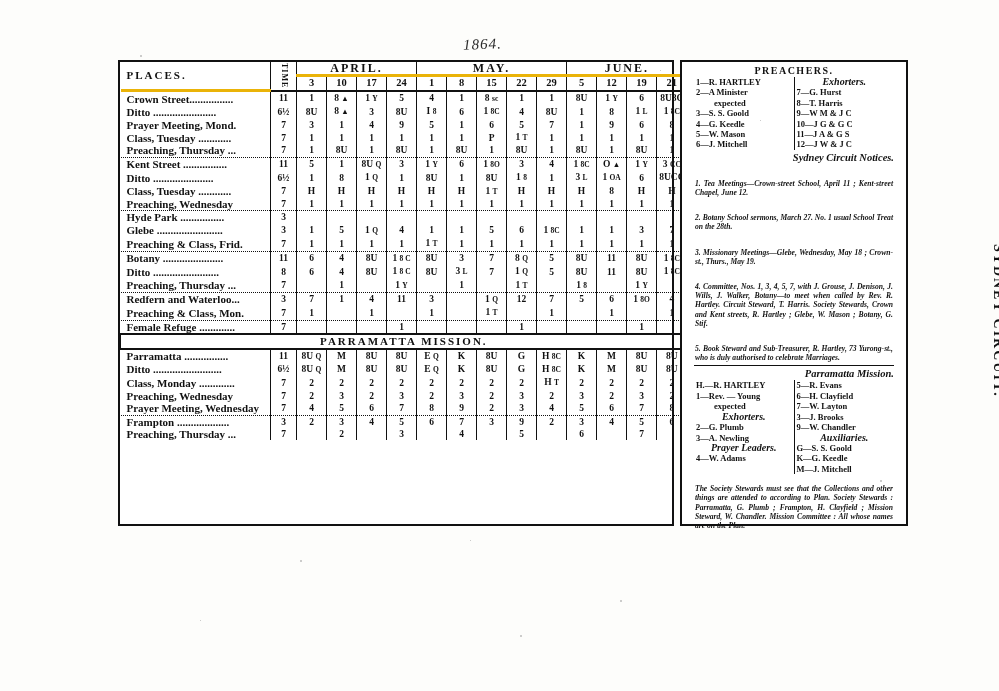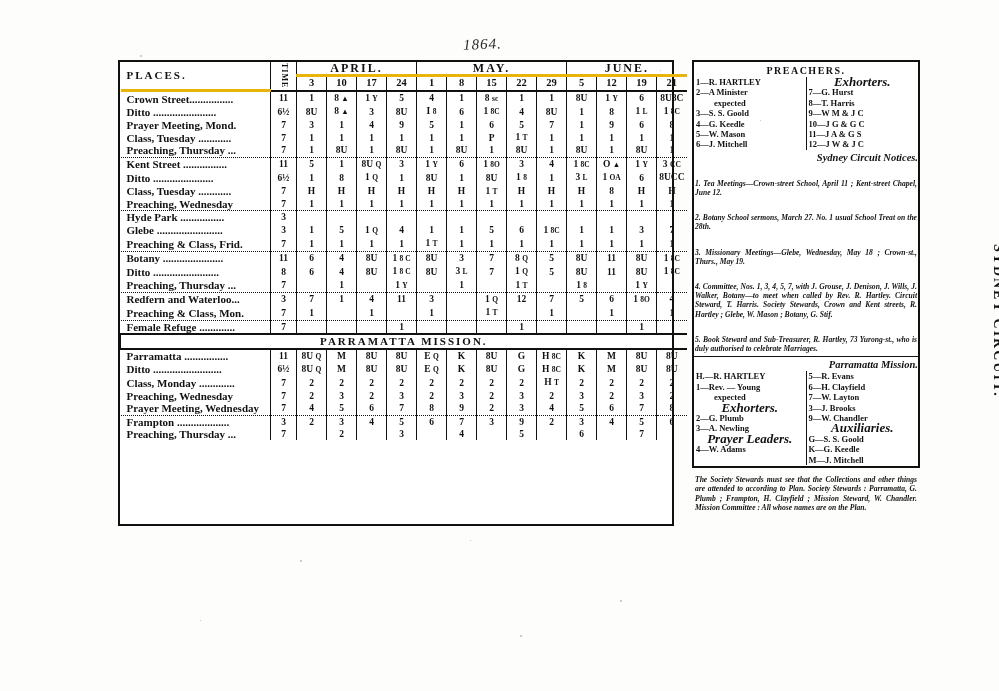--- a/index.html
+++ b/index.html
@@ -44,26 +44,26 @@
 
   
   #frame{
     position:absolute;left:0;top:38px;
     width:556px;height:466px;
     border:2px solid #111;
     background:#fff;
     box-sizing:border-box;
   }
   #rightpanel{
-    position:absolute;left:574px;top:38px;
-    width:228px;height:408px;
+    position:absolute;left:562px;top:38px;
+    width:228px;height:466px;
     border:2px solid #111;
     background:#fff;
     box-sizing:border-box;
-    padding:2px 0;
+    padding:2px 12px;
   }
 
   table.plan{
     border-collapse:collapse;
     width:100%;
     table-layout:fixed;
     font-size:9.5px;
   }
   table.plan th, table.plan td{
     padding:0;
@@ -131,21 +131,21 @@
   }
   .twocol{
     display:flex;
     font-size:8.5px;
     font-weight:bold;
     line-height:10.4px;
   }
   .twocol .col{flex:1;padding:0 2px;}
   .twocol .col.left{border-right:1px solid #111;}
   .colhdr{
-    text-align:center;font-style:italic;font-weight:bold;font-size:13px;
+    text-align:center;font-style:italic;font-weight:bold;font-size:10px;
   }
   .indent{padding-left:18px;}
   .notices{
     font-size:7.6px;line-height:9.2px;
     font-style:italic;font-weight:bold;
     text-align:justify;
     margin:0 1px;
   }
   .notices p{margin:16px 0 1px 0;}
   hr.rule{

